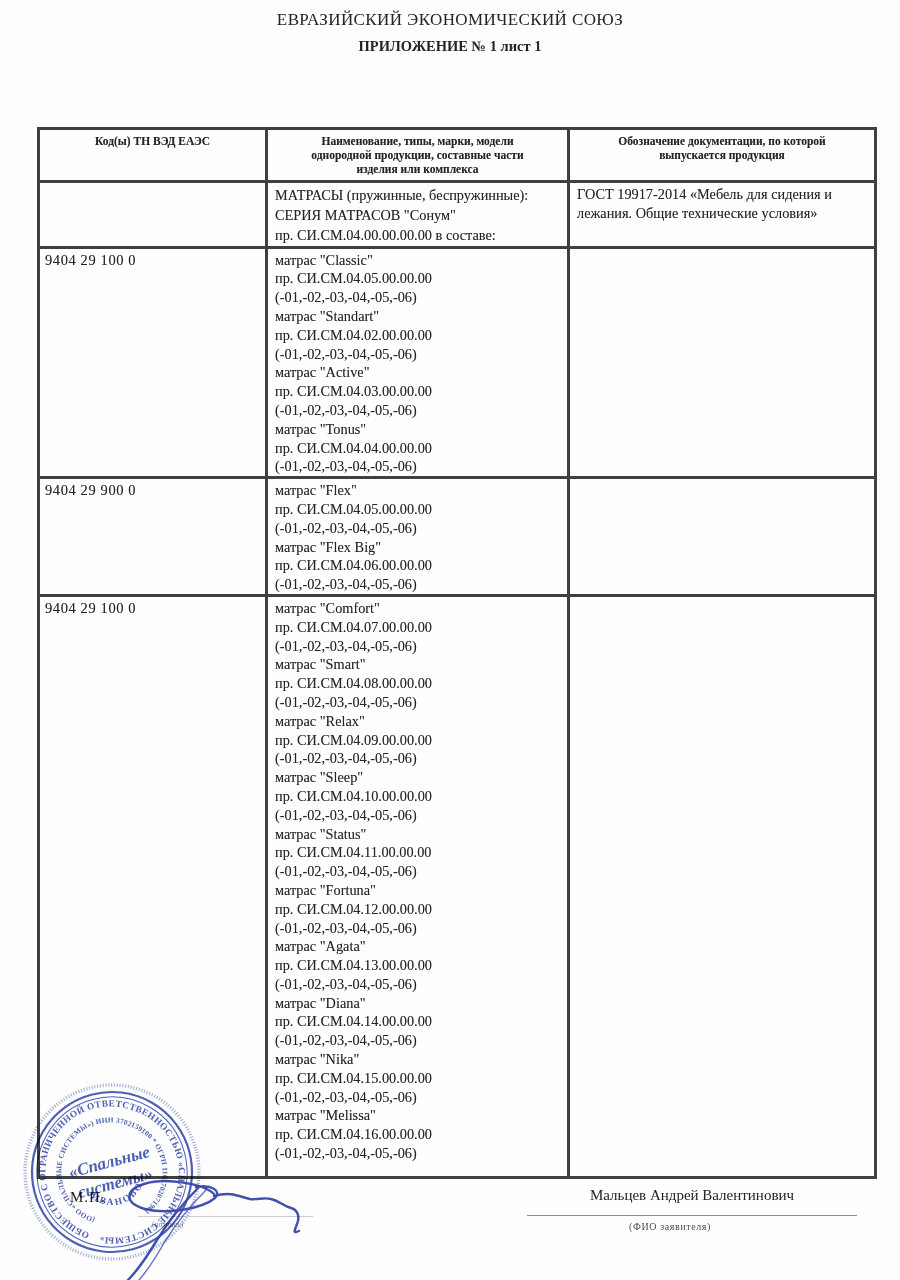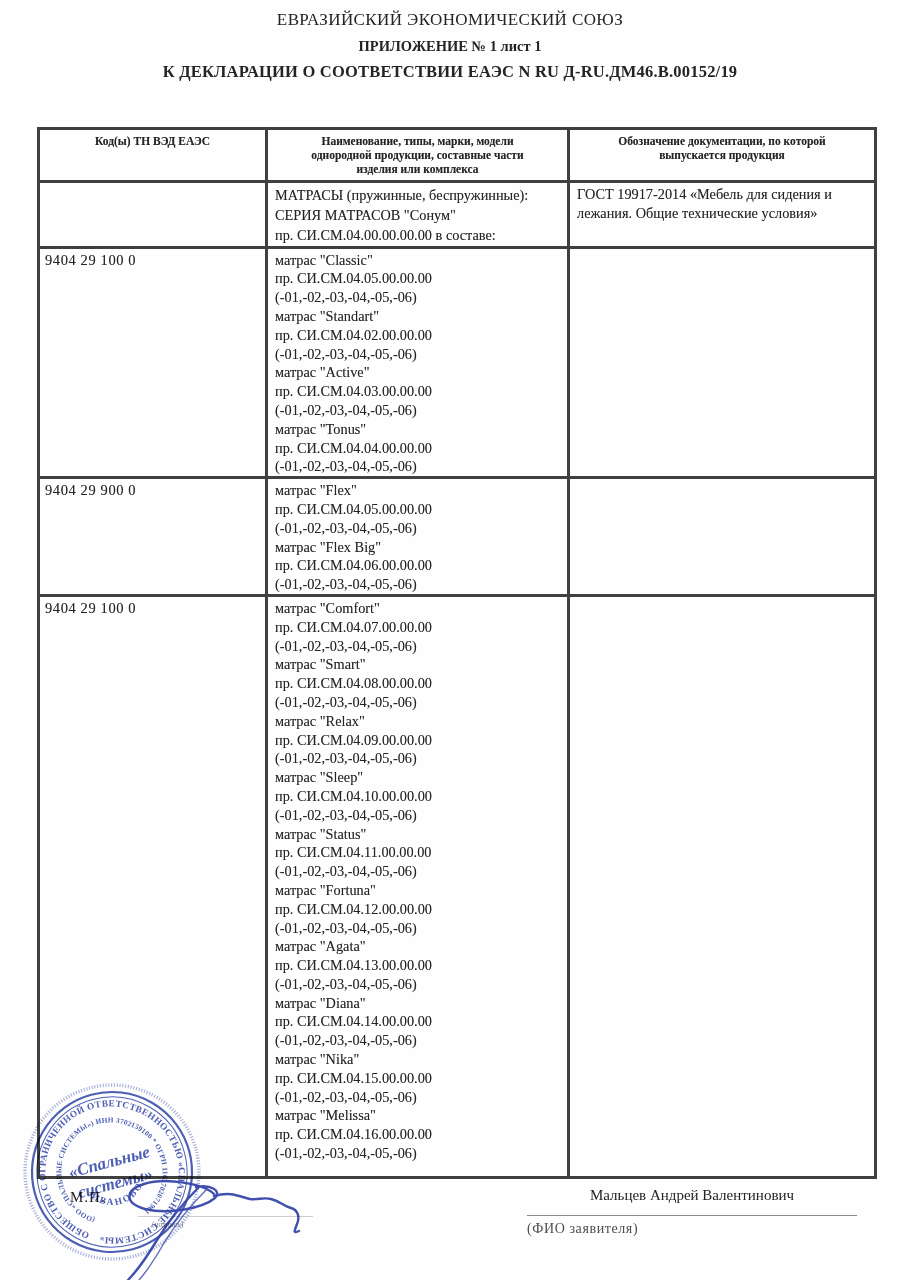--- a/index.html
+++ b/index.html
@@ -35,36 +35,35 @@
   tr.row-0{height:64px;} tr.row-0 .line{line-height:20.2px;}
   tr.row-1{height:228px;}
   tr.row-2{height:112px;}
   tr.row-3{height:582px;}
   
   .mp{position:absolute;left:62px;top:1189px;font-size:15px;letter-spacing:1px;margin-left:8px;}
   .sig-line{position:absolute;left:138px;top:1216px;width:175px;border-top:1px solid #a2a2ae;opacity:.55;}
   .sig-caption{position:absolute;left:152px;top:1220px;font-size:7.5px;color:#84848f;}
   .fio{position:absolute;left:527px;top:1187px;width:330px;text-align:center;font-size:15px;}
   .fio-line{position:absolute;left:527px;top:1215px;width:330px;border-top:1px solid #8b8b8b;}
-  .fio-caption{position:absolute;left:527px;top:1221px;width:330px;
-    font-size:14px;color:#4d4d4d;letter-spacing:.6px;}
+  .fio-caption{position:absolute;left:505px;top:1221px;width:330px;text-align:center;
+    font-size:10px;color:#4d4d4d;letter-spacing:.6px;}
   
   svg.overlay{position:absolute;left:0;top:0;width:900px;height:1280px;
     pointer-events:none;mix-blend-mode:multiply;}
   .stamp-text{font-family:"Liberation Serif","DejaVu Serif",serif;}
 </style>
 </head>
 <body>
 
 <div class="page">
 
   <div class="doc-header">
     <div class="h1">ЕВРАЗИЙСКИЙ ЭКОНОМИЧЕСКИЙ СОЮЗ</div>
     <div class="h2">ПРИЛОЖЕНИЕ № 1 лист 1</div>
-    <div class="h3">К ДЕКЛАРАЦИИ О СООТВЕТСТВИИ ЕАЭС N RU Д-RU.ДМ46.В.00152/19</div>
   </div>
 
 
   <table class="products">
     <colgroup>
       <col style="width:228px">
         <col style="width:302px">
         <col style="width:307px">
     </colgroup>
     <thead>

